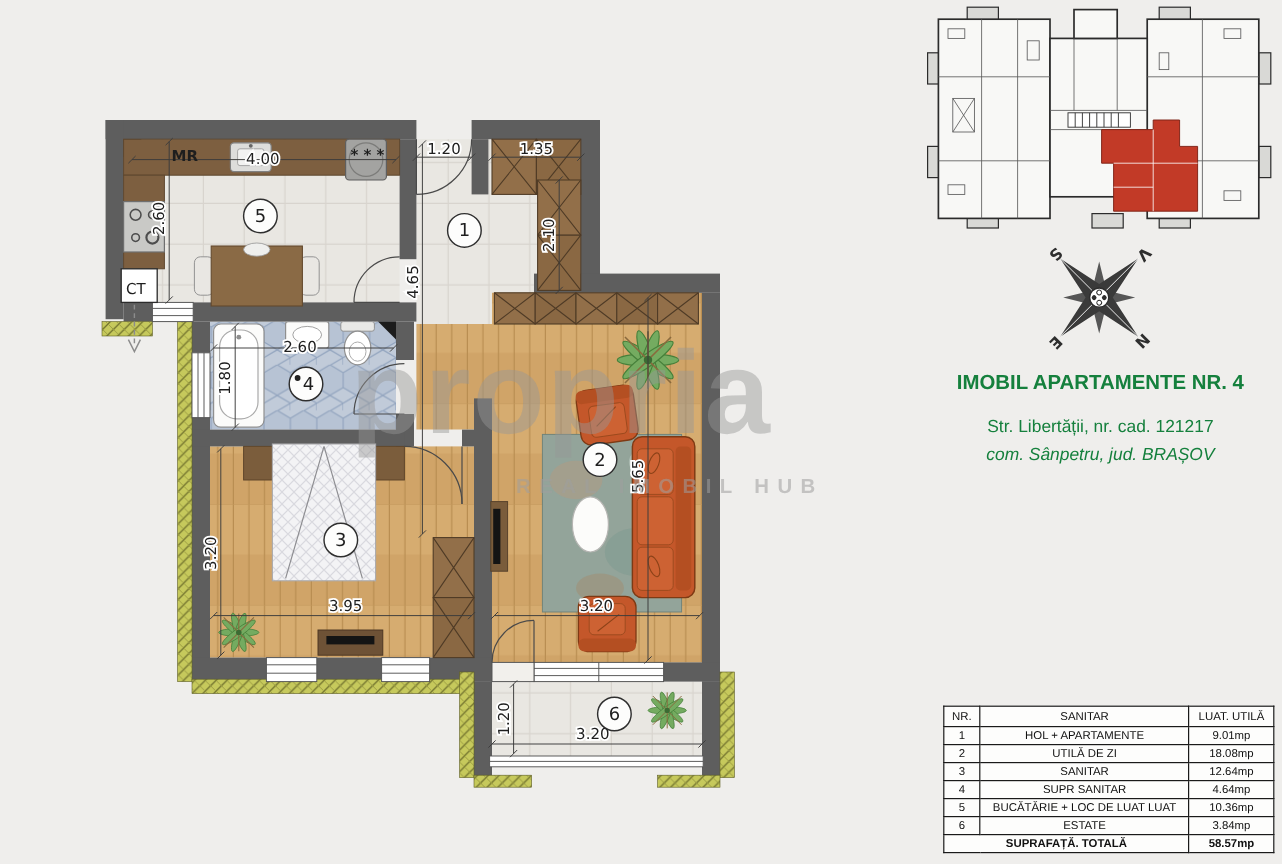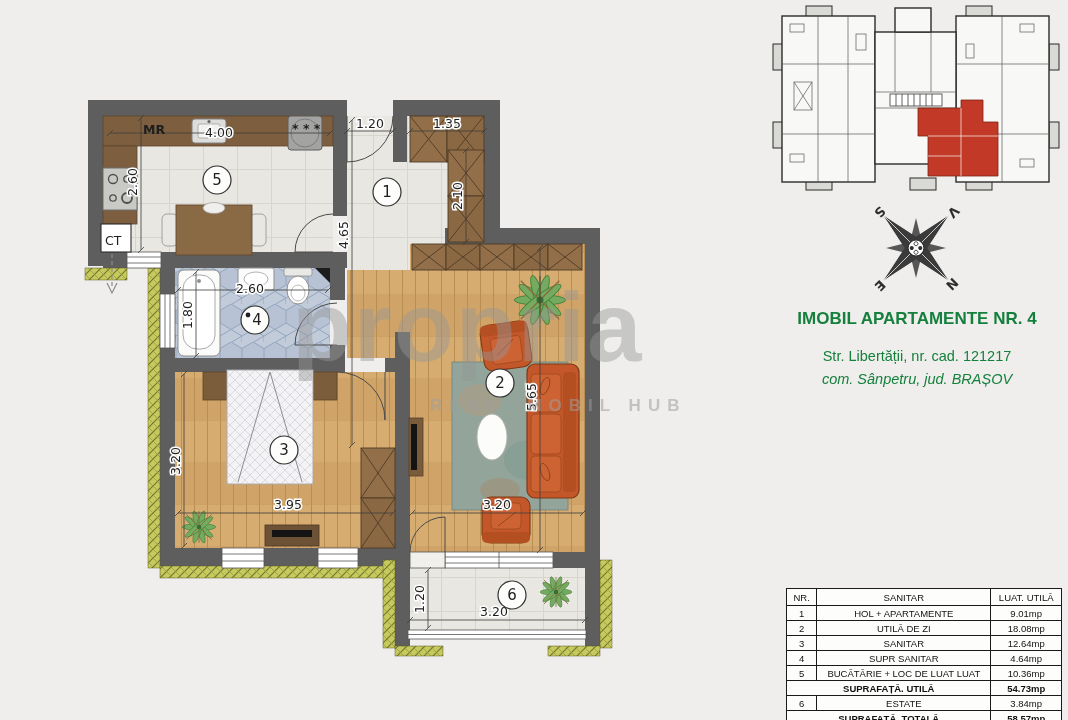--- a/index.html
+++ b/index.html
@@ -480,24 +480,20 @@
   <tr>
     <td>4</td>
     <td>SUPR SANITAR</td>
     <td>4.64mp</td>
   </tr>
   <tr>
     <td>5</td>
     <td>BUCĂTĂRIE + LOC DE LUAT LUAT</td>
     <td>10.36mp</td>
   </tr>
-  <tr class="tot">
-    <td colspan="2">SUPRAFAȚĂ. UTILĂ</td>
-    <td>54.73mp</td>
-  </tr>
   <tr>
     <td>6</td>
     <td>ESTATE</td>
     <td>3.84mp</td>
   </tr>
   <tr class="tot">
     <td colspan="2">SUPRAFAȚĂ. TOTALĂ</td>
     <td>58.57mp</td>
   </tr>
 </tbody>

